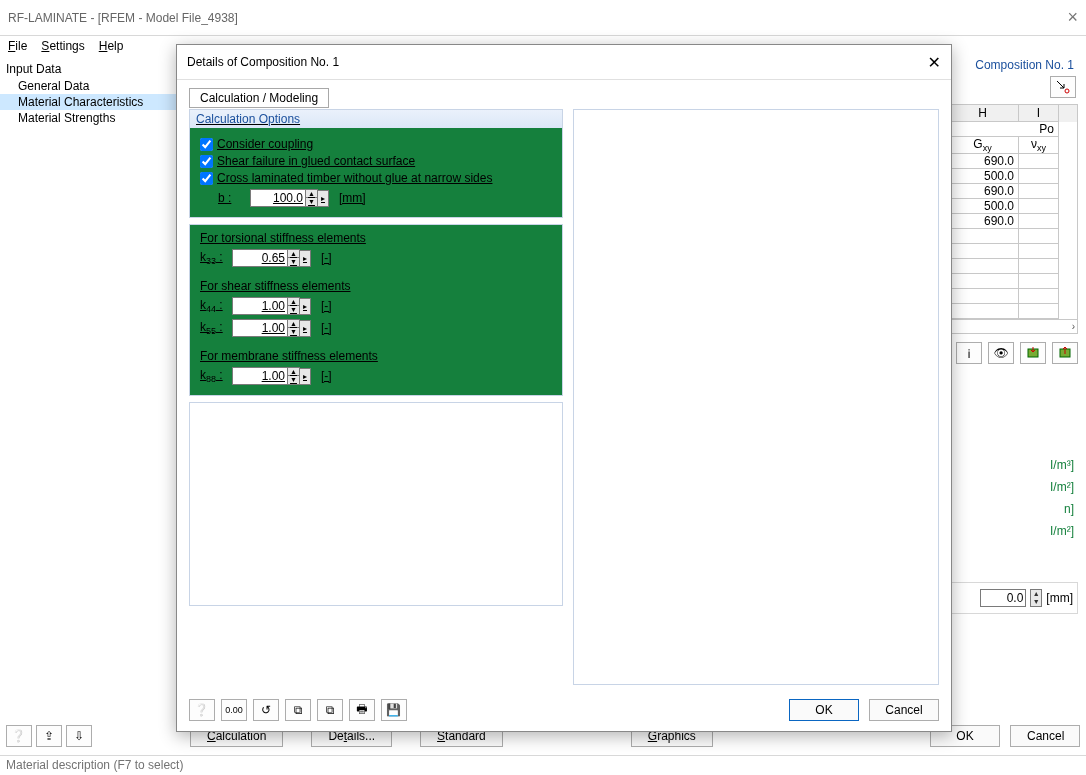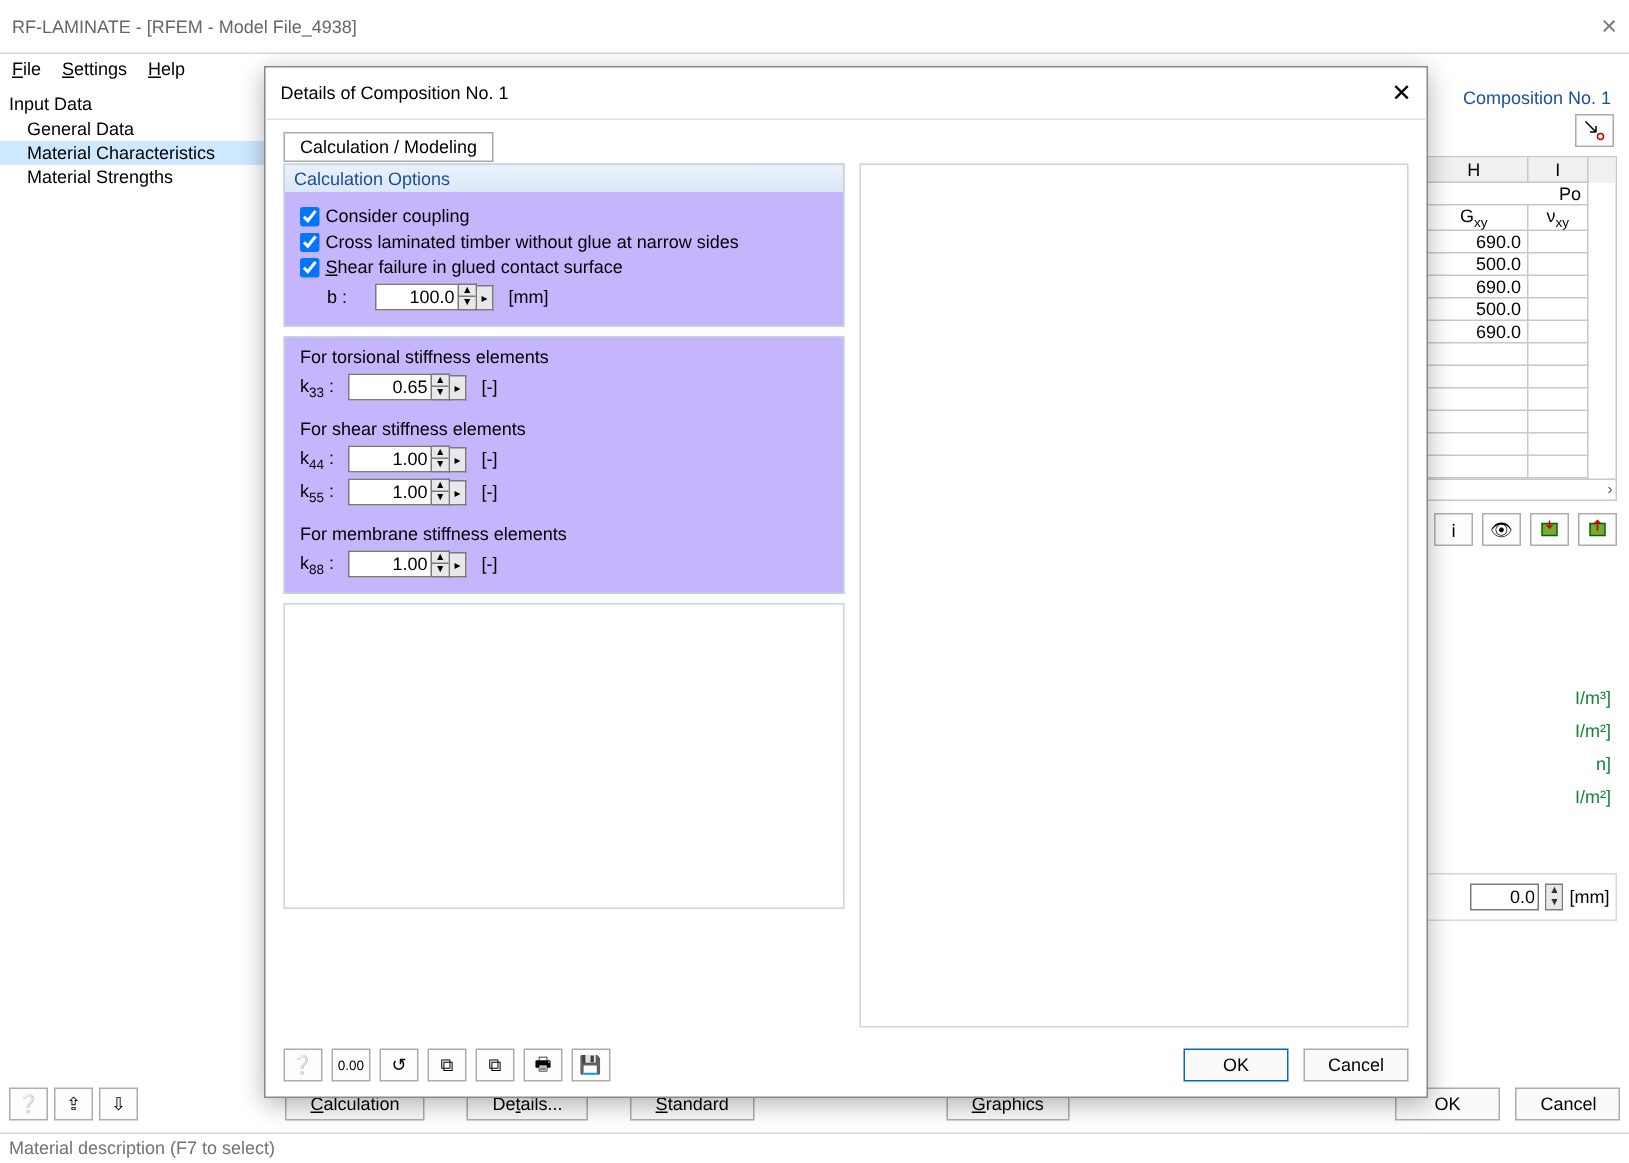--- a/index.html
+++ b/index.html
@@ -43,21 +43,21 @@
   .statusbar { position:absolute; bottom:0; left:0; right:0; height:20px; border-top:1px solid #d8d8d8; padding:2px 6px; color:#737373;}
 
   
   .modal { position:absolute; left:176px; top:44px; width:776px; height:688px; background:#fff; border:1px solid #888; box-shadow:0 4px 16px rgba(0,0,0,.3); z-index:10;}
   .modal-title { height:28px; display:flex; align-items:center; padding:17px 10px; border-bottom:1px solid #e0e0e0;}
   .modal-title .x { margin-left:auto; font-size:16px; cursor:default;}
   .modal-body { padding:8px 12px; }
   .tab { display:inline-block; border:1px solid #a8a8a8; background:#fff; padding:2px 10px; margin-bottom:-1px; position:relative; z-index:2;}
   .panel-row { display:flex; gap:10px; margin-top:2px;}
   .col-l { width:374px;} .col-r { width:366px;}
-  .group { border:1px solid #c8d4e6; margin-bottom:6px; background:#c4b5fd;}
+  .group { border:1px solid #c8d4e6; margin-bottom:6px; background:#15803d;text-decoration:underline;}
   .group-title { background:linear-gradient(#eaf1fb,#dbe7f7); color:#1a4f9c; padding:2px 6px; font-size:12px;}
   .group-body { padding:6px 10px; }
   .chk { display:flex; align-items:center; gap:4px; margin:3px 0;}
   .chk input { width:13px; height:13px;}
   .indent { margin-left:18px; }
   .field-row { display:flex; align-items:center; gap:6px; margin:4px 0 4px 18px;}
   .field-row .lbl { width:26px; text-align:left;}
   .spin-input { display:flex; align-items:center;}
   .spin-input input { width:56px; text-align:right; border:1px solid #7a7a7a; padding:1px 2px; font-size:12px;}
   .spin-stack { display:flex; flex-direction:column; border:1px solid #7a7a7a; border-left:none;}
@@ -236,25 +236,25 @@
 
         <div class="group">
           <div class="group-title">Calculation Options</div>
           <div class="group-body">
             <label class="chk">
               <input type="checkbox" checked="" style="">
               <span>Consider coupling</span>
             </label>
             <label class="chk">
               <input type="checkbox" checked="" style="">
-              <span>Cross laminated timber without glue at narrow sides</span>
+              <span><u>S</u>hear failure in glued contact surface</span>
             </label>
             <label class="chk">
               <input type="checkbox" checked="" style="">
-              <span><u>S</u>hear failure in glued contact surface</span>
+              <span>Cross laminated timber without glue at narrow sides</span>
             </label>
             <div class="field-row">
               <span class="lbl">b :</span>
               <span class="spin-input">
                 <input value="100.0" style="">
                 <span class="spin-stack">
                     <span>▲</span>
                     <span>▼</span>
                   </span>
                 <span class="spin-side">▸</span>

